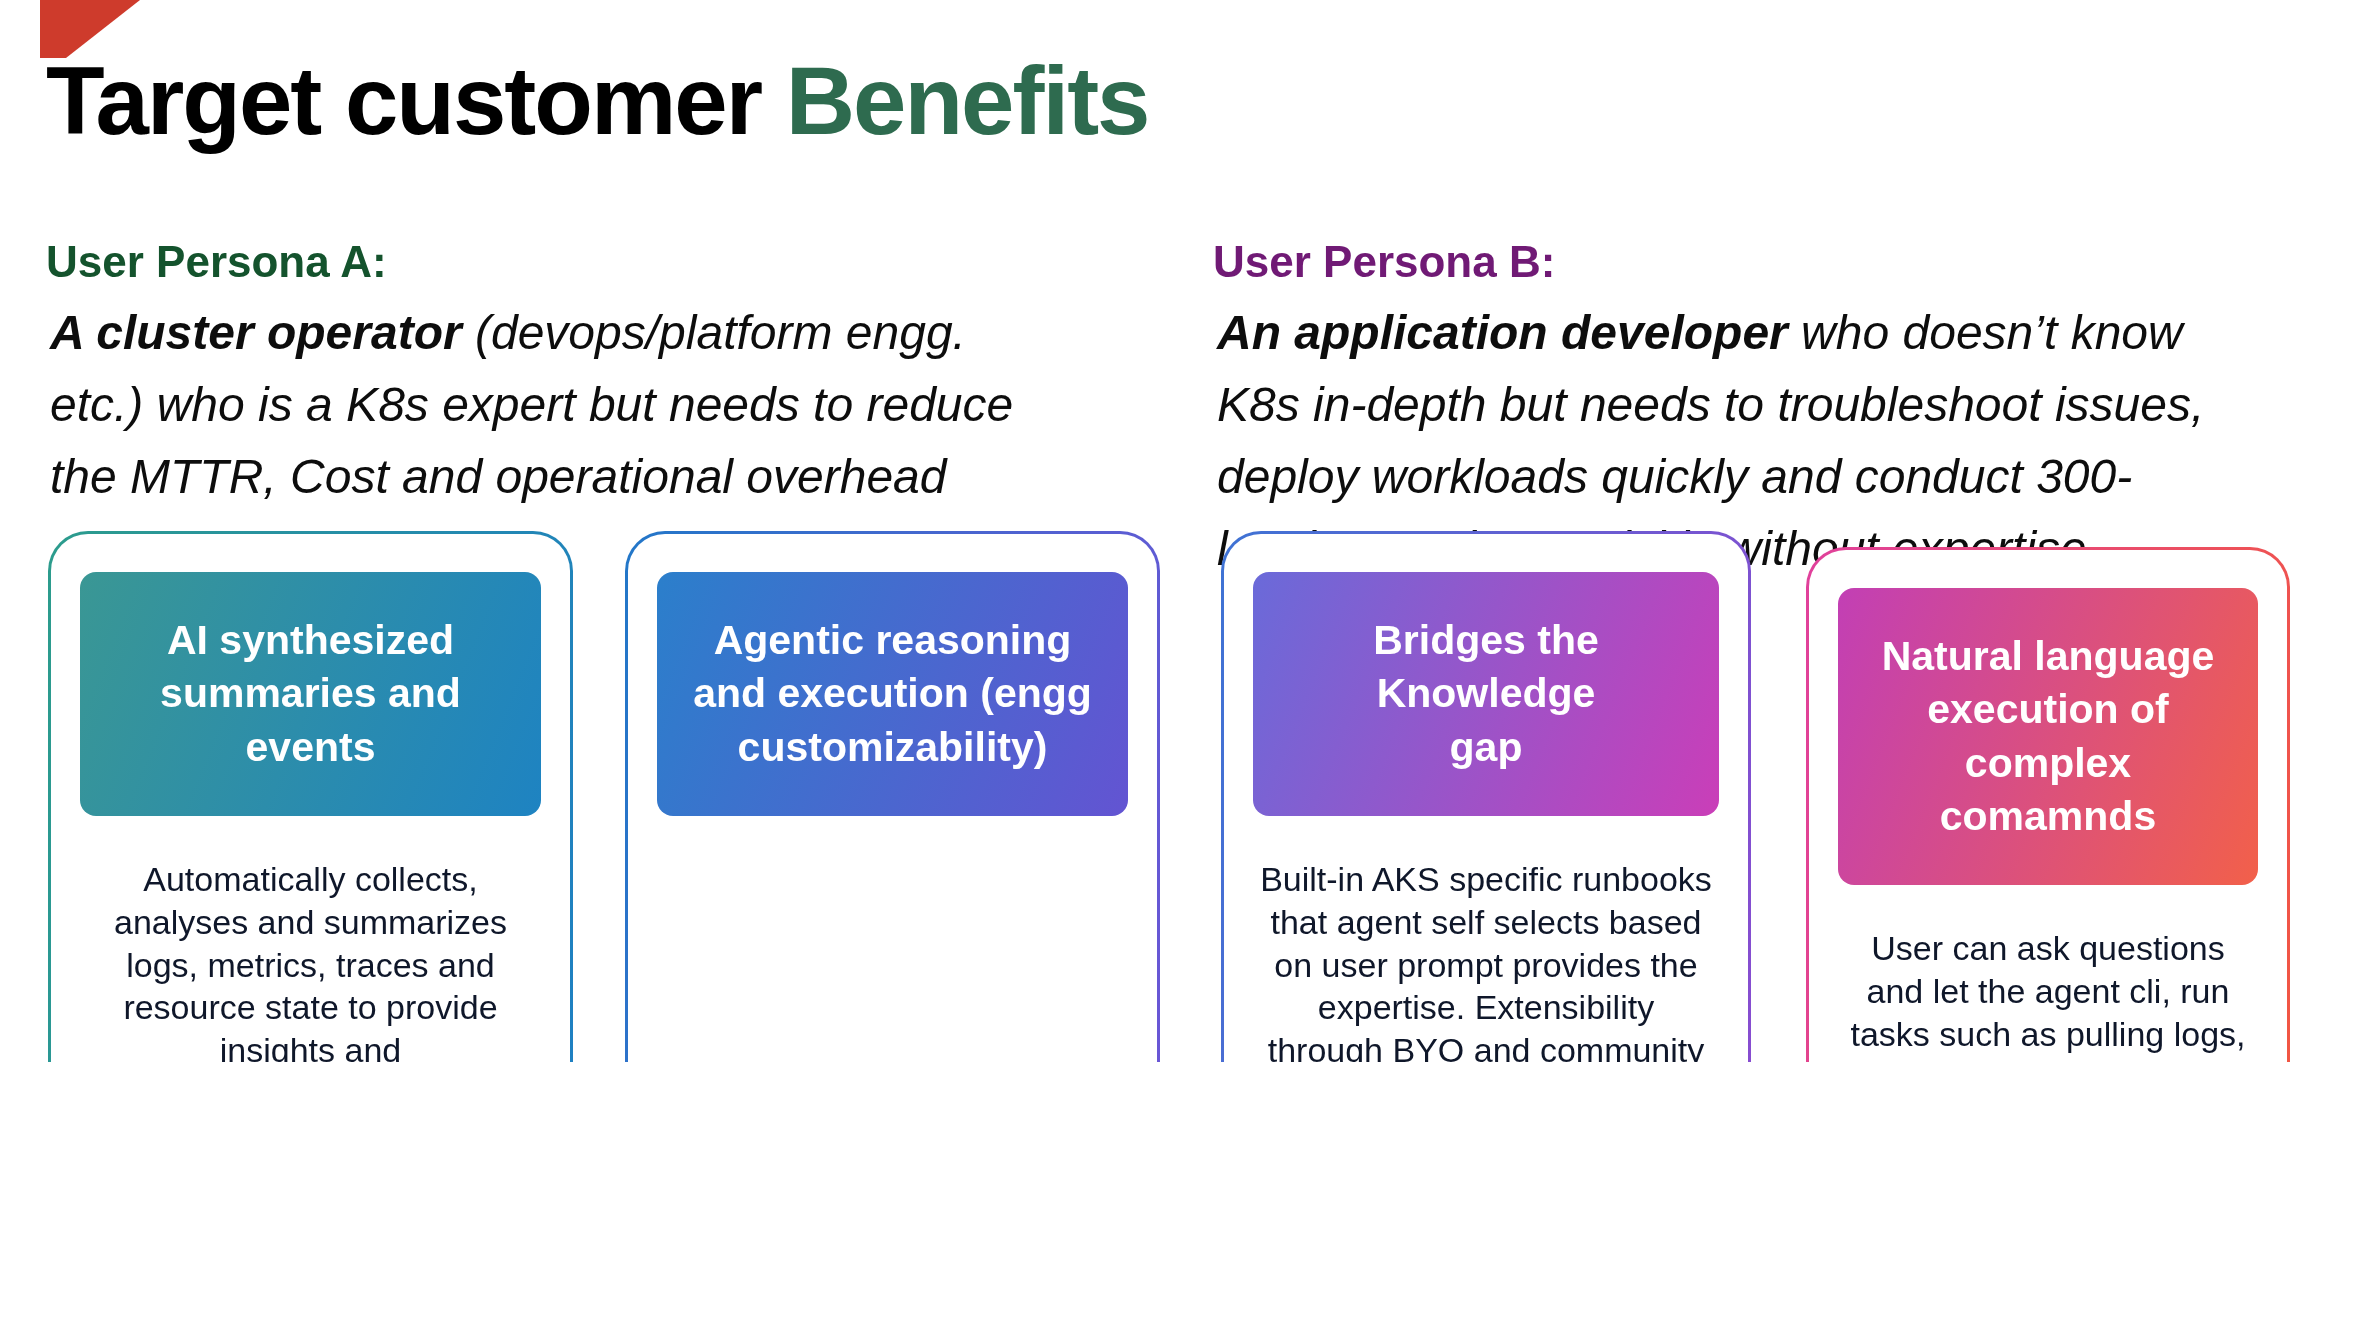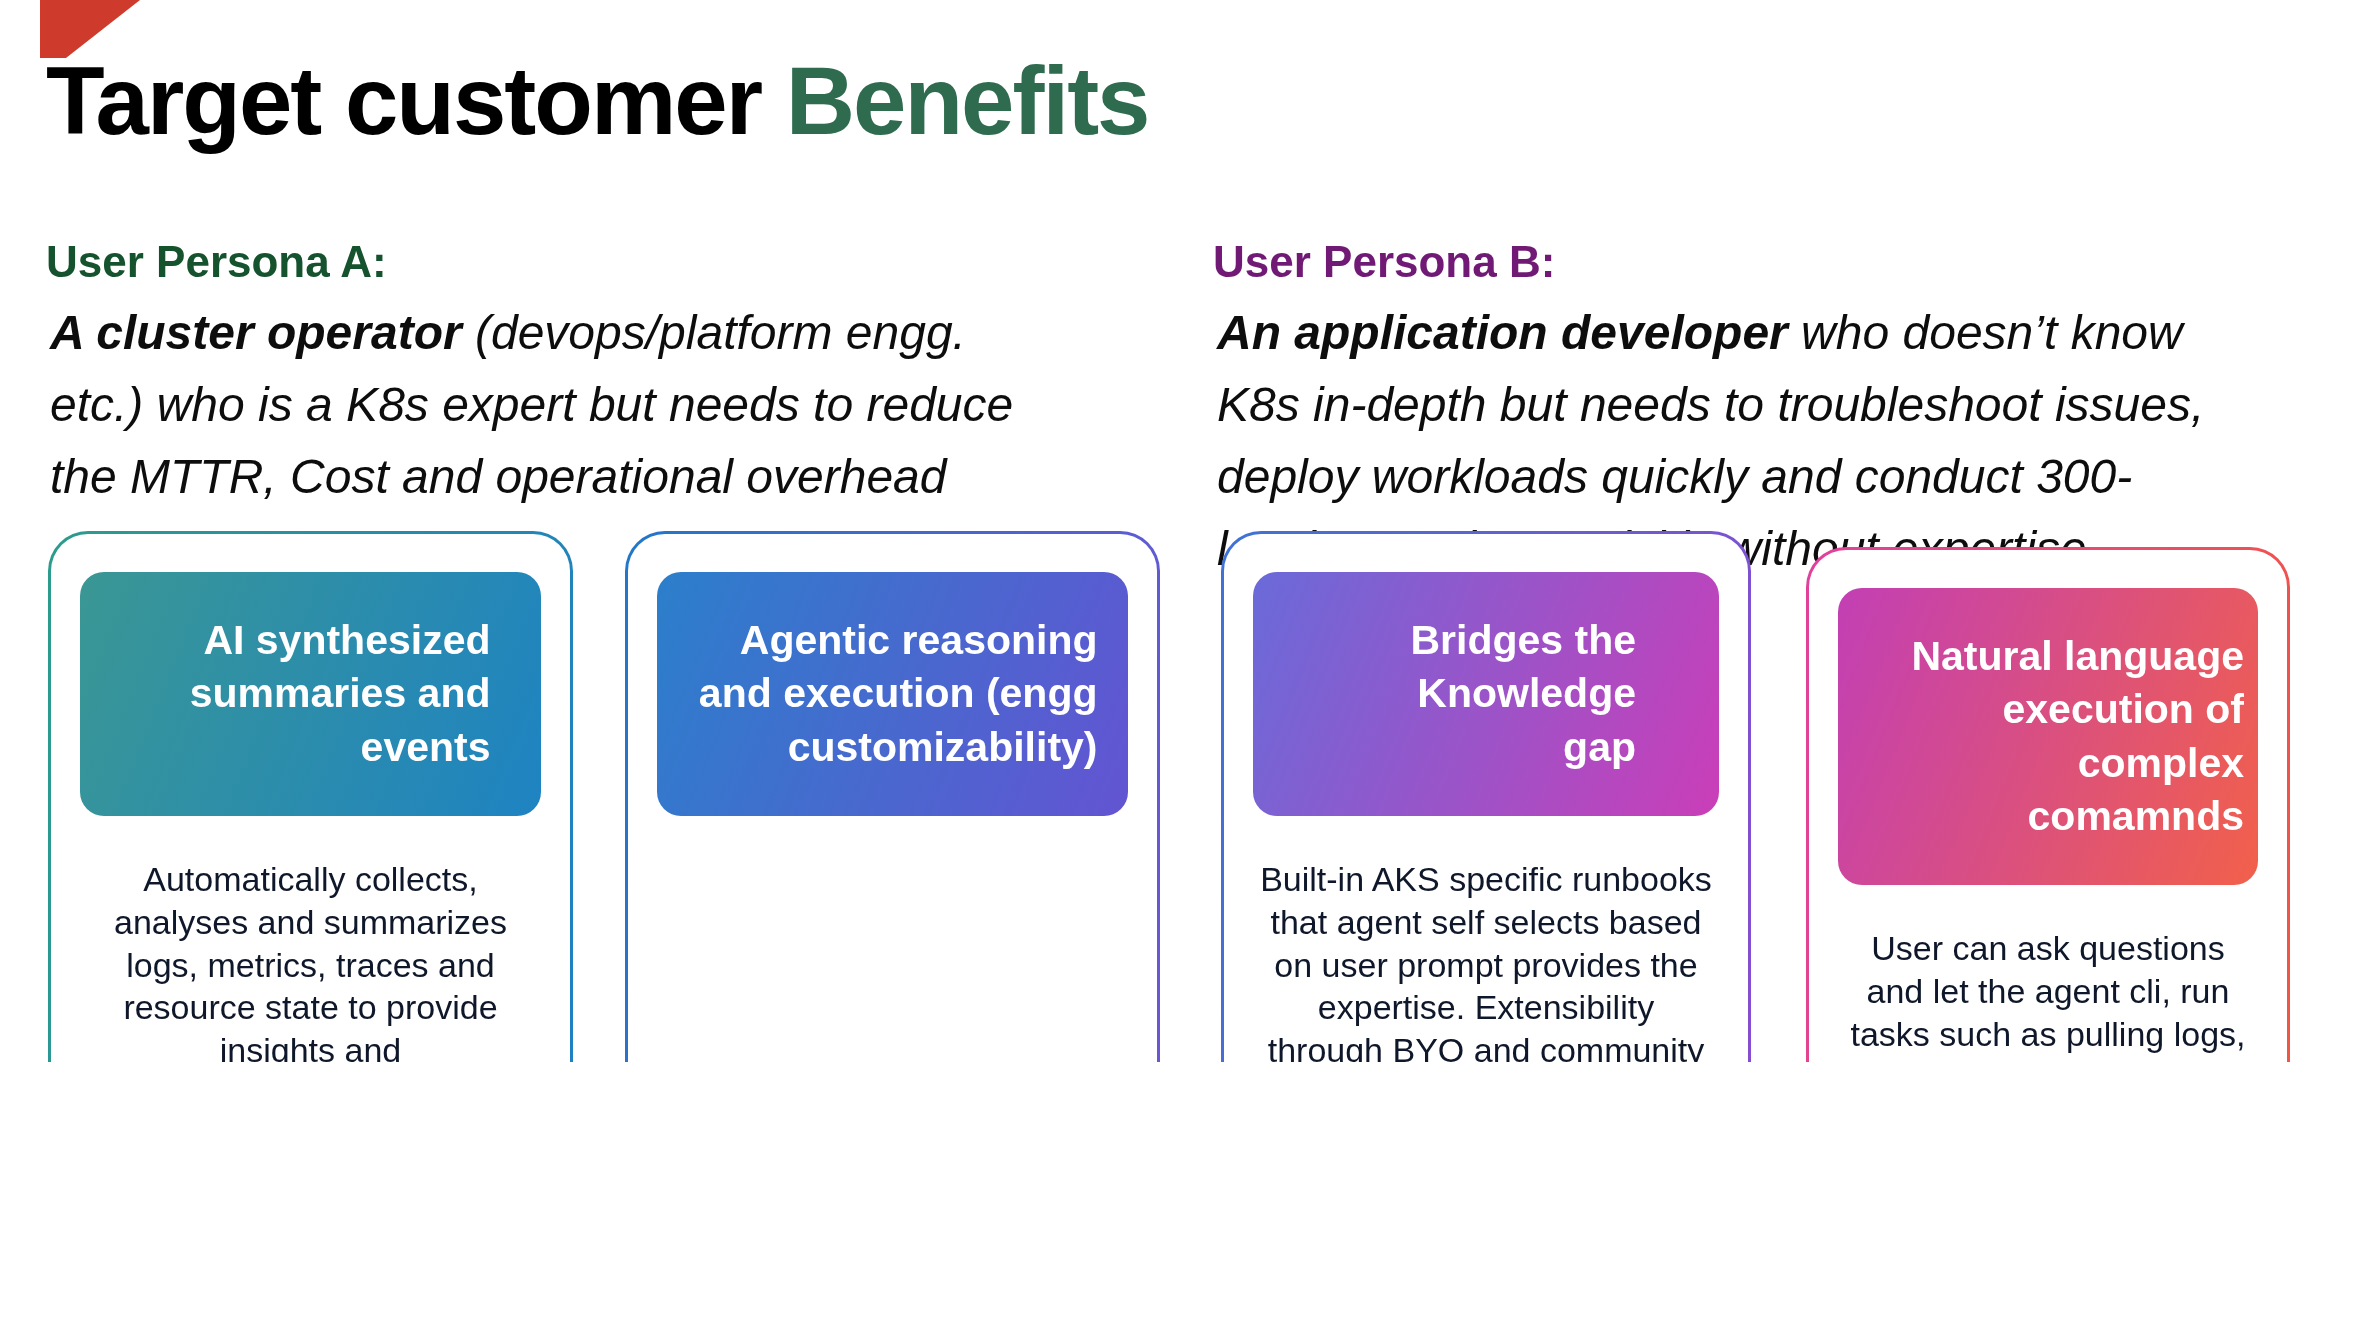--- a/index.html
+++ b/index.html
@@ -33,22 +33,22 @@
   .card-1{left:48px;width:525px;}
   .card-2{left:625px;width:535px;}
   .card-3{left:1221px;width:530px;}
   .card-4{left:1806px;width:484px;}
   .card-inner{
     width:100%;height:100%;background:#ffffff;border-radius:37px;
     display:flex;flex-direction:column;align-items:center;box-sizing:border-box;
   }
   .card-header{
     margin-top:38px;width:calc(100% - 58px);box-sizing:border-box;
-    border-radius:24px;padding:42px 14px;
-    display:flex;align-items:center;justify-content:center;text-align:right;
+    border-radius:16px;padding:42px 14px;
+    display:flex;align-items:center;justify-content:center;text-align:center;
     color:#fff;font-size:41px;font-weight:700;line-height:1.3;
   }
   .card-header span{display:block;margin:0 auto;}
   .card-1 .card-header span{max-width:360px;}
   .card-2 .card-header span{max-width:410px;}
   .card-3 .card-header span{max-width:300px;}
   .card-4 .card-header span{max-width:400px;}
   .card-body{
     margin-top:42px;padding:0 34px;text-align:center;
     font-size:34px;line-height:1.26;color:#0f172a;

